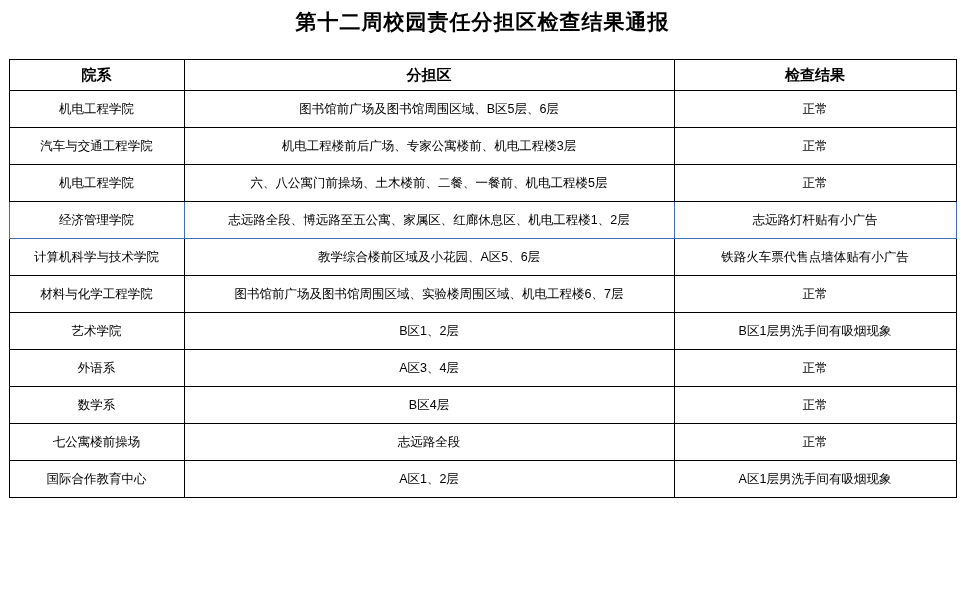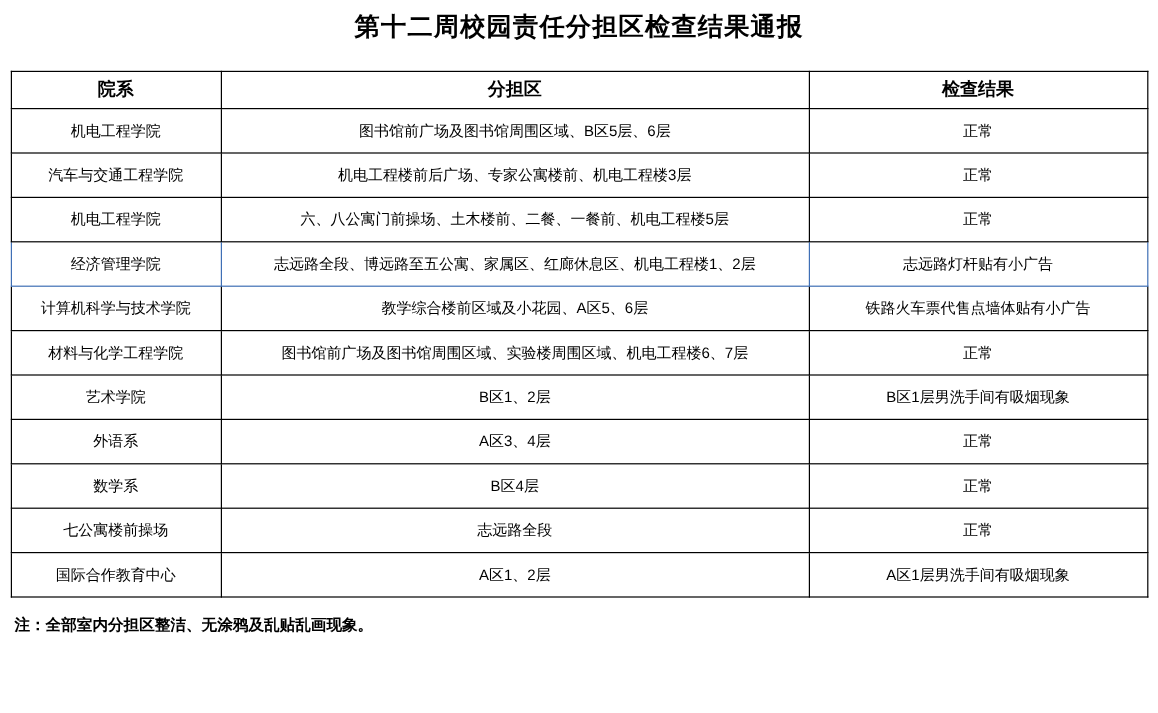--- a/index.html
+++ b/index.html
@@ -142,15 +142,14 @@
         <td>正常</td>
       </tr>
       <tr>
         <td>国际合作教育中心</td>
         <td>A区1、2层</td>
         <td>A区1层男洗手间有吸烟现象</td>
       </tr>
     </tbody>
   </table>
 
-  <div class="note">注：全部室内分担区整洁、无涂鸦及乱贴乱画现象。</div>
 
 </div>
 
 </body></html>

